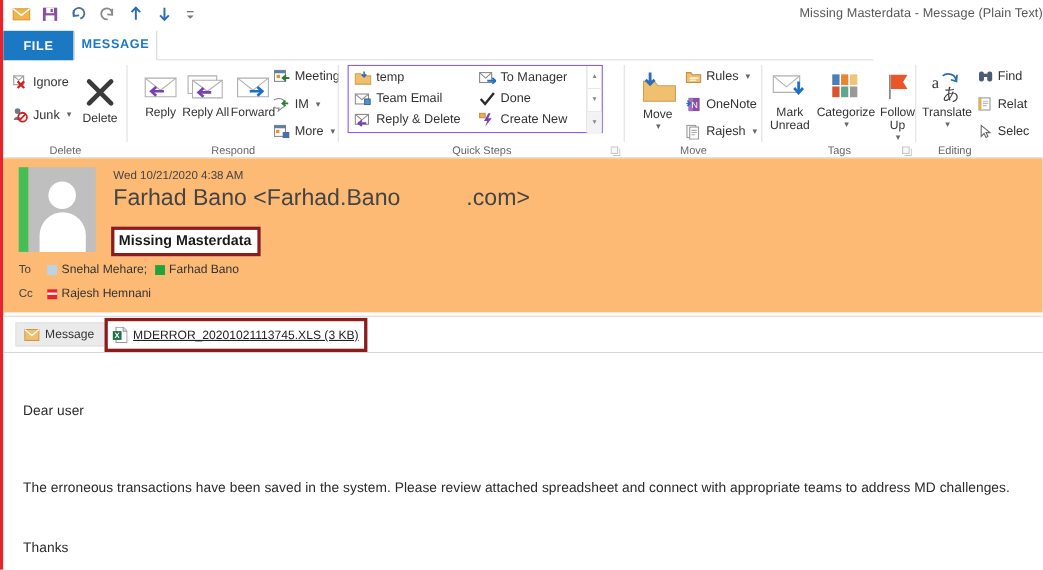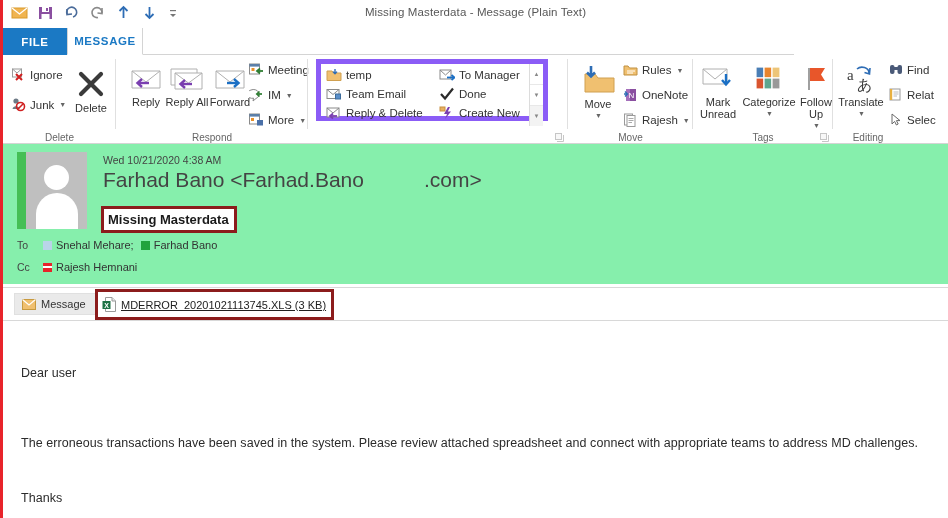--- a/index.html
+++ b/index.html
@@ -19,21 +19,21 @@
 
   
   .titlebar {
     position: absolute; left: 3px; top: 0; width: 945px; height: 28px;
     background: #ffffff;
   }
   .qat { position: absolute; left: 8px; top: 4px; display: flex; align-items: center; gap: 9px; }
   .qat .qicon { width: 17px; height: 17px; display: block; }
   .win-title {
     position: absolute; left: 0; right: 0; top: 6px;
-    text-align: center; font-size: 11.5px; color: #575757;
+    text-align: right; font-size: 11.5px; color: #575757;
     letter-spacing: .1px;
   }
 
   
   .tabstrip {
     position: absolute; left: 3px; top: 28px; width: 791px; height: 27px;
     border-bottom: 1px solid #d4d4d4; background: #ffffff;
   }
   .tab {
     position: absolute; top: 0; height: 27px;
@@ -73,34 +73,34 @@
   .smallrow {
     position: absolute; display: flex; align-items: center; gap: 4px;
     font-size: 11.5px; color: #333; white-space: nowrap;
   }
   .smallrow .ic { flex: 0 0 auto; }
   .caret { font-size: 7px; color: #666; margin-left: 1px; }
 
   
   .qs-box {
     position: absolute; left: 8px; top: 4px; width: 232px; height: 62px;
-    border: 5px solid #8b5cf6; background: #fff; text-align: center;
+    border: 1px solid #8b5cf6; background: #fff; text-align: center;
   }
   .qs-scroll {
     position: absolute; right: 0; top: 0; width: 14px; height: 62px;
     border-left: 1px solid #dcdcdc; display: flex; flex-direction: column;
   }
   .qs-scroll div {
     flex: 1; display: flex; align-items: center; justify-content: center;
     font-size: 6px; color: #888; border-bottom: 1px solid #e8e8e8;
   }
   .qs-scroll div:last-child { border-bottom: none; background:#f3f3f3; }
 
   
-  .msghdr { position: absolute; left: 3px; top: 144px; width: 945px; height: 140px; background: #86efac; }
+  .msghdr { position: absolute; left: 3px; top: 144px; width: 945px; height: 140px; background: #fdba74; }
   .avatar-wrap { position: absolute; left: 14px; top: 8px; width: 70px; height: 77px; }
   .presence-bar { position: absolute; left: 0; top: 0; width: 9px; height: 77px; background: #45bf55; }
   .avatar-img {
     position: absolute; left: 9px; top: 0; width: 61px; height: 77px;
     background: #bfbfbf; overflow: hidden;
   }
   .avatar-head {
     position: absolute; left: 50%; top: 13px; width: 25px; height: 25px;
     margin-left: -12.5px; border-radius: 50%; background: #fff;
   }
@@ -390,20 +390,21 @@
             </svg>
           </span>
           <span>Create New</span>
         </div>
         <div class="qs-scroll">
           <div>▲</div>
           <div>▼</div>
           <div>▼</div>
         </div>
       </div>
+      <div class="glabel">Quick Steps</div>
       <div class="dlg-launch">
         <svg width="9" height="9" viewBox="0 0 9 9">
           <rect x="0.5" y="0.5" width="6" height="6" fill="#f3f3f3" stroke="#999"></rect>
           <path d="M8.5 2 L8.5 8.5 L2 8.5" fill="none" stroke="#999"></path>
         </svg>
       </div>
       <div class="sep"></div>
     </div>
 
     <div class="rgroup" style="left:565px; width:125px;">

